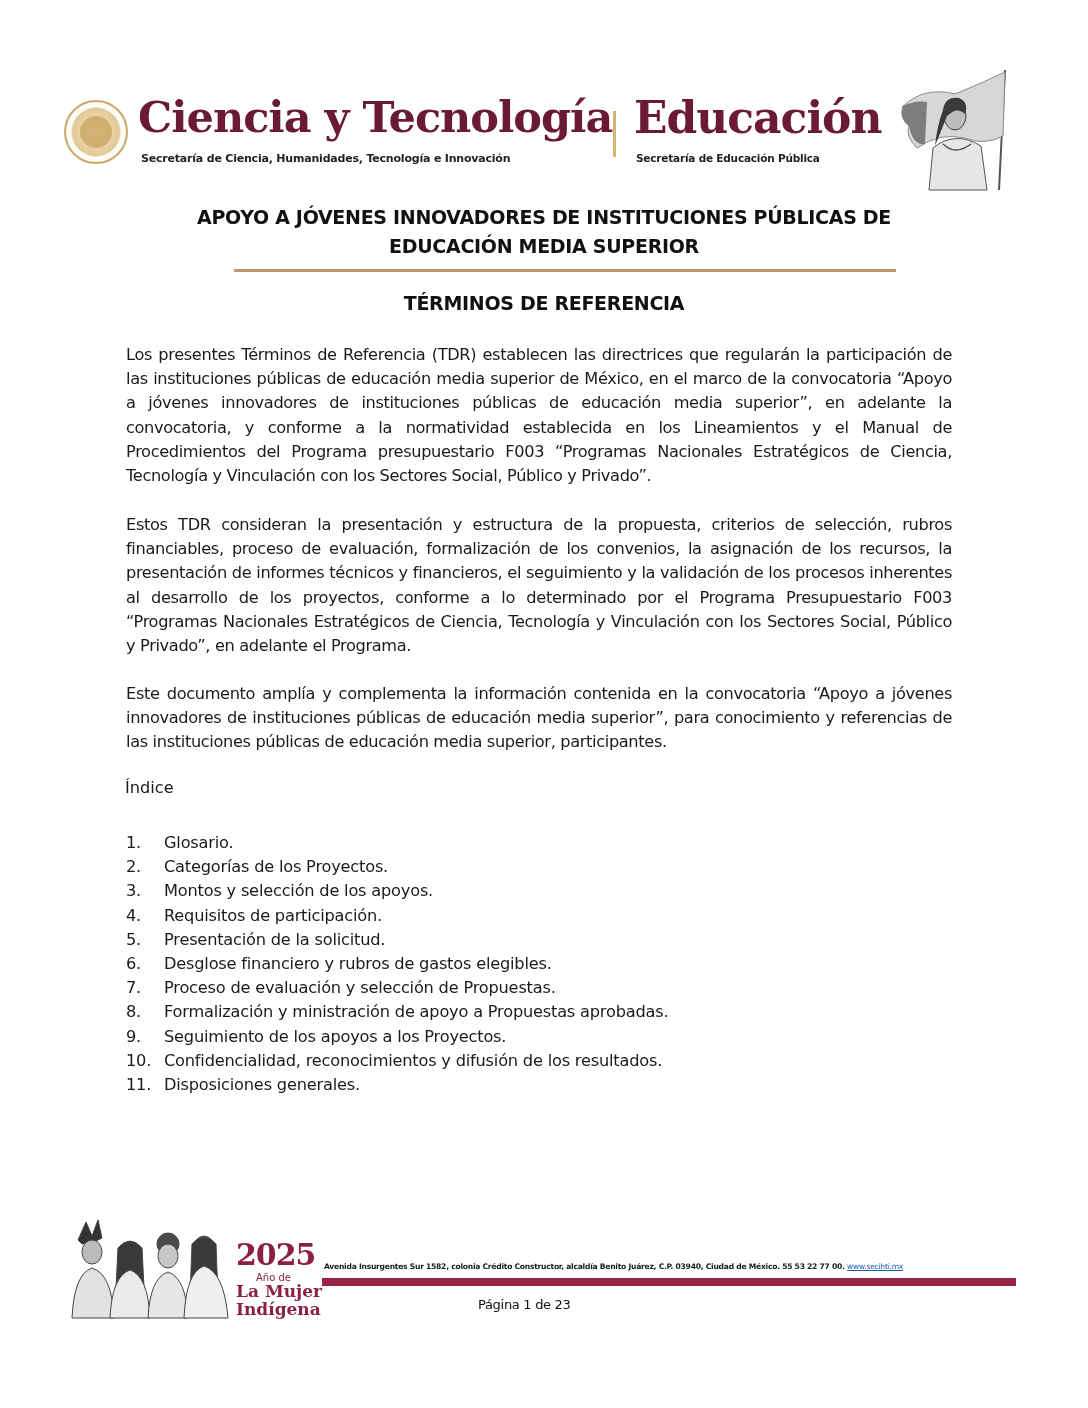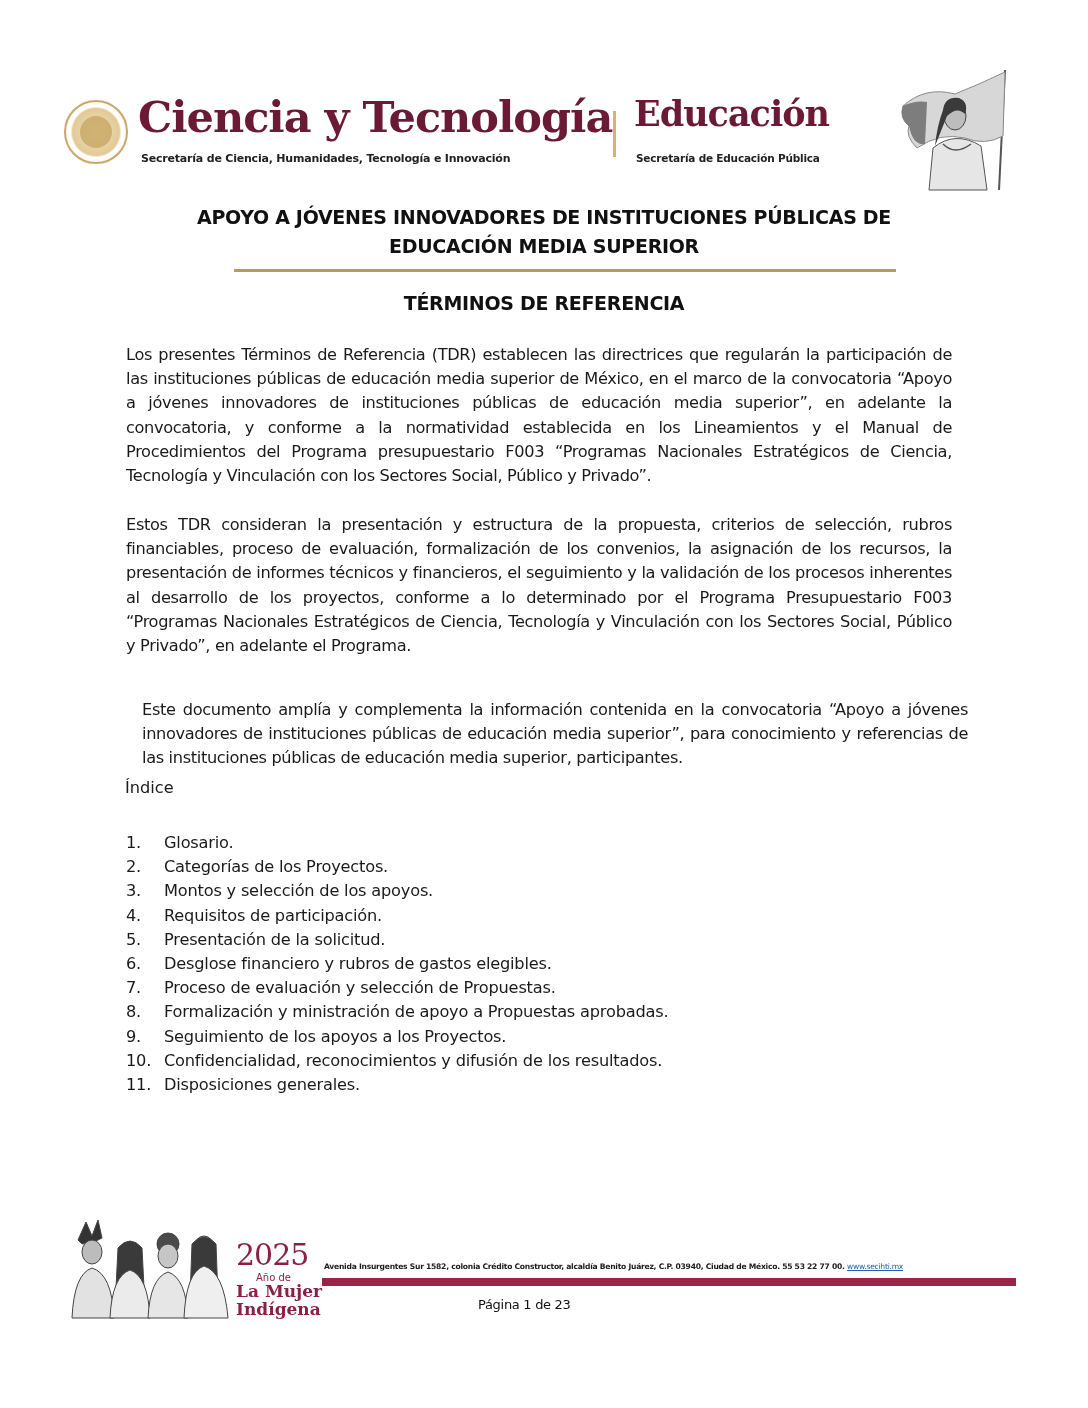--- a/index.html
+++ b/index.html
@@ -8,21 +8,21 @@
     .abs { position: absolute; }
 
     
     .seal { left: 64px; top: 100px; width: 64px; height: 64px; border-radius: 50%;
             border: 2px solid #c9a86a; box-sizing: border-box; background: radial-gradient(circle, #f3e6c6 0%, #e2c996 55%, #fff 60%, #f5ead0 100%); }
     .seal-inner { left: 80px; top: 116px; width: 32px; height: 32px; border-radius: 50%; background: #caa969; opacity: .85; }
     .brand1 { left: 138px; top: 96px; font-family: "DejaVu Serif", serif; font-weight: bold; font-size: 43px;
               color: #6b1a36; letter-spacing: -1px; line-height: 1; white-space: nowrap; }
     .brand1-sub { left: 141px; top: 152px; font-family: "DejaVu Sans", sans-serif; font-weight: bold; font-size: 11px; color: #222; white-space: nowrap; letter-spacing: -0.2px; }
     .brand-divider { left: 613px; top: 111px; width: 3px; height: 46px; background: #d3b471; }
-    .brand2 { left: 634px; top: 96px; font-family: "DejaVu Serif", serif; font-weight: bold; font-size: 35px;
+    .brand2 { left: 634px; top: 96px; font-family: "DejaVu Serif", serif; font-weight: bold; font-size: 44px;
               color: #6b1a36; letter-spacing: -1px; line-height: 1; white-space: nowrap; }
     .brand2-sub { left: 636px; top: 152px; font-family: "DejaVu Sans", sans-serif; font-weight: bold; font-size: 10.5px; color: #222; white-space: nowrap; letter-spacing: -0.2px; }
     .flag-illus { left: 895px; top: 66px; width: 120px; height: 126px; }
 
     
     .title { left: 0; width: 1088px; text-align: center; font-weight: bold; font-size: 19px; line-height: 29px; top: 203px; color: #111; letter-spacing: -0.3px; }
     .gold-rule { left: 234px; top: 269px; width: 662px; height: 3px; background: #b89a68; }
     .subtitle { left: 0; width: 1088px; text-align: center; font-weight: bold; font-size: 19px; top: 292px; color: #111; letter-spacing: -0.3px; }
 
     
@@ -30,21 +30,21 @@
     .p1 { top: 343px; }
     .p2 { top: 513px; }
     .p3 { top: 682px; }
     .indice-label { left: 125px; top: 778px; font-size: 16.2px; color: #1a1a1a; }
     .toc { left: 126px; top: 831px; margin: 0; padding: 0; list-style: none; font-size: 16.2px; line-height: 24.2px; color: #1a1a1a; letter-spacing: -0.2px; }
     .toc li { display: flex; white-space: nowrap; }
     .toc .num { width: 38px; }
 
     
     .footer-illus { left: 68px; top: 1218px; width: 164px; height: 104px; }
-    .year { left: 236px; top: 1240px; font-family: "DejaVu Serif", serif; font-weight: normal; font-size: 30px; color: #8a2046; line-height: 1; letter-spacing: -1px; }
+    .year { left: 236px; top: 1240px; font-family: "DejaVu Serif", serif; font-weight: bold; font-size: 30px; color: #8a2046; line-height: 1; letter-spacing: -1px; }
     .year-sub1 { left: 256px; top: 1272px; font-family: "DejaVu Sans", sans-serif; font-size: 10px; color: #8a2046; }
     .year-sub2 { left: 236px; top: 1283px; font-family: "DejaVu Serif", serif; font-weight: bold; font-size: 17px; color: #8a2046; line-height: 1; }
     .year-sub3 { left: 236px; top: 1301px; font-family: "DejaVu Serif", serif; font-weight: bold; font-size: 17px; color: #8a2046; line-height: 1; }
     .address { left: 324px; top: 1262px; font-size: 7.6px; color: #1a1a1a; white-space: nowrap; letter-spacing: -0.25px; font-weight: bold; }
     .address a { color: #1f5bb0; text-decoration: underline; font-weight: normal; }
     .footer-bar { left: 322px; top: 1278px; width: 694px; height: 8px; background: #9a2448; }
     .page-num { left: 478px; top: 1297px; font-size: 13px; color: #111; letter-spacing: -0.3px; }
   </style>
 </head>
 <body>
@@ -68,21 +68,21 @@
 
 <div class="abs title">
   <div>APOYO A JÓVENES INNOVADORES DE INSTITUCIONES PÚBLICAS DE</div>
   <div>EDUCACIÓN MEDIA SUPERIOR</div>
 </div>
 <div class="abs gold-rule"></div>
 <div class="abs subtitle">TÉRMINOS DE REFERENCIA</div>
 
 <p class="abs para p1" style="margin:0">Los presentes Términos de Referencia (TDR) establecen las directrices que regularán la participación de las instituciones públicas de educación media superior de México, en el marco de la convocatoria “Apoyo a jóvenes innovadores de instituciones públicas de educación media superior”, en adelante la convocatoria, y conforme a la normatividad establecida en los Lineamientos y el Manual de Procedimientos del Programa presupuestario F003 “Programas Nacionales Estratégicos de Ciencia, Tecnología y Vinculación con los Sectores Social, Público y Privado”.</p>
 <p class="abs para p2" style="margin:0">Estos TDR consideran la presentación y estructura de la propuesta, criterios de selección, rubros financiables, proceso de evaluación, formalización de los convenios, la asignación de los recursos, la presentación de informes técnicos y financieros, el seguimiento y la validación de los procesos inherentes al desarrollo de los proyectos, conforme a lo determinado por el Programa Presupuestario F003 “Programas Nacionales Estratégicos de Ciencia, Tecnología y Vinculación con los Sectores Social, Público y Privado”, en adelante el Programa.</p>
-<p class="abs para p3" style="margin:16px">Este documento amplía y complementa la información contenida en la convocatoria “Apoyo a jóvenes innovadores de instituciones públicas de educación media superior”, para conocimiento y referencias de las instituciones públicas de educación media superior, participantes.</p>
+<p class="abs para p3" style="margin:0">Este documento amplía y complementa la información contenida en la convocatoria “Apoyo a jóvenes innovadores de instituciones públicas de educación media superior”, para conocimiento y referencias de las instituciones públicas de educación media superior, participantes.</p>
 
 <div class="abs indice-label">Índice</div>
 <ol class="abs toc">
   <li>
       <span class="num">1.</span>
       <span>Glosario.</span>
     </li>
   <li>
       <span class="num">2.</span>
       <span>Categorías de los Proyectos.</span>

